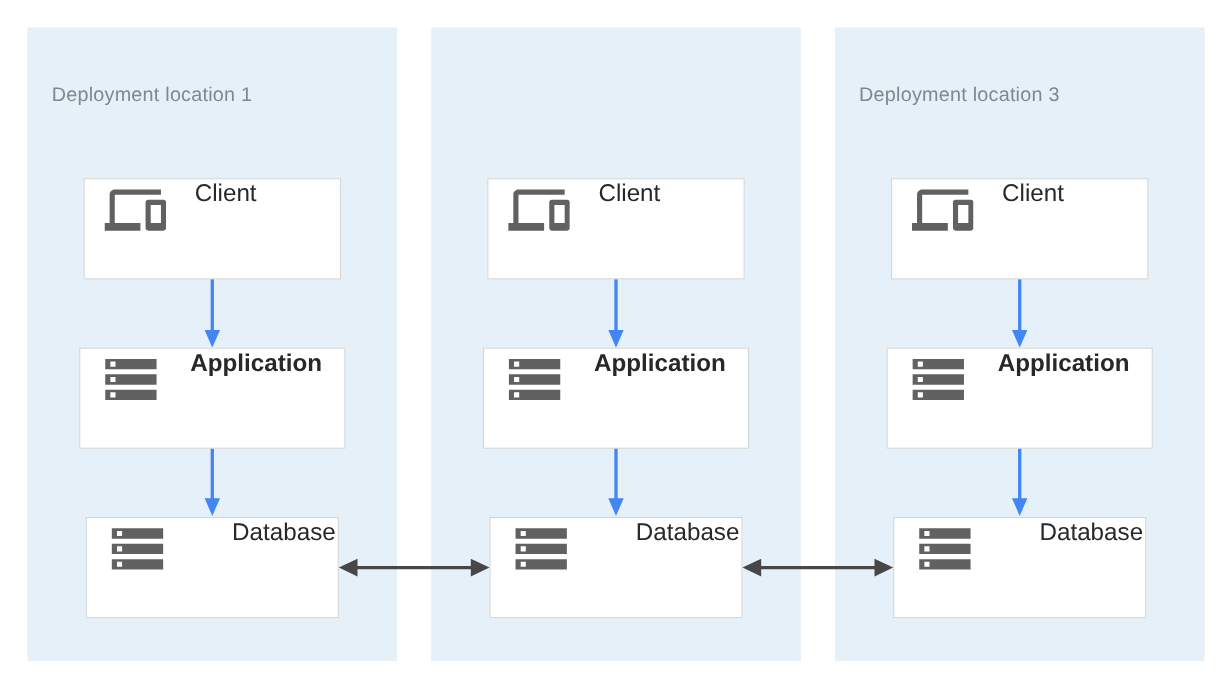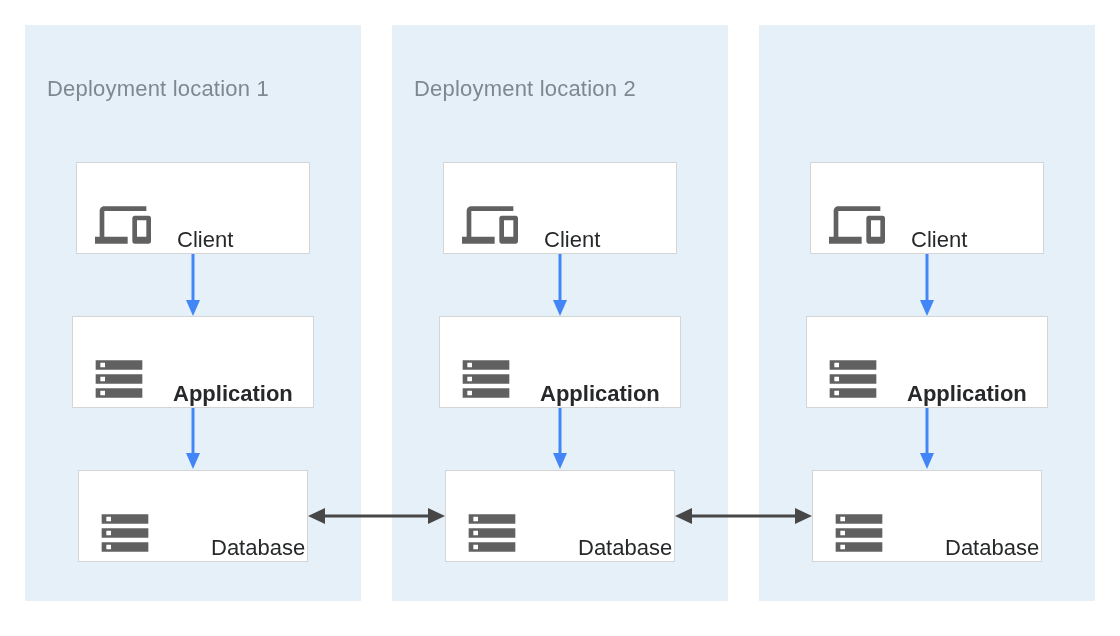--- a/index.html
+++ b/index.html
@@ -23,36 +23,36 @@
     background: #e6f0f9;
   }
   .panel-1 { left: 25px; }
   .panel-2 { left: 392px; }
   .panel-3 { left: 759px; }
   .panel-title {
     position: absolute;
     left: 22px;
     top: 51px;
     margin: 0;
-    font-size: 22px;
+    font-size: 18px;
     font-weight: 400;
     color: #7e8890;
     letter-spacing: 0.2px;
     white-space: nowrap;
   }
   .node {
     position: absolute;
     left: 50%;
     transform: translateX(-50%);
     height: 92px;
     box-sizing: border-box;
     background: #ffffff;
     border: 1px solid #d5d5d5;
     display: flex;
-    align-items: flex-end;
+    align-items: flex-start;
     padding-left: 18px;
   }
   .node-client      { top: 137px; width: 234px; }
   .node-application { top: 291px; width: 242px; font-weight: bold; }
   .node-database    { top: 445px; width: 230px; gap: 32px; }
   .node .icon {
     width: 56px;
     height: 56px;
     flex: 0 0 56px;
     display: flex;
@@ -117,21 +117,20 @@
       <span class="icon">
         <svg viewBox="0 0 24 24" aria-hidden="true">
             <path d="M2 20h20v-4H2v4zm2-3h2v2H4v-2zM2 4v4h20V4H2zm4 3H4V5h2v2zm-4 7h20v-4H2v4zm2-3h2v2H4v-2z"></path>
           </svg>
       </span>
       <span class="node-label">Database</span>
     </div>
   </section>
 
   <section class="panel panel-2">
-    <h2 class="panel-title">Deployment location 2</h2>
 
     <div class="node node-client">
       <span class="icon">
         <svg viewBox="0 0 24 24" aria-hidden="true">
             <path d="M4 6h18V4H4c-1.1 0-2 .9-2 2v11H0v3h14v-3H4V6zm19 2h-6c-.55 0-1 .45-1 1v10c0 .55.45 1 1 1h6c.55 0 1-.45 1-1V9c0-.55-.45-1-1-1zm-1 9h-4v-7h4v7z"></path>
           </svg>
       </span>
       <span class="node-label">Client</span>
     </div>
 
@@ -148,20 +147,21 @@
       <span class="icon">
         <svg viewBox="0 0 24 24" aria-hidden="true">
             <path d="M2 20h20v-4H2v4zm2-3h2v2H4v-2zM2 4v4h20V4H2zm4 3H4V5h2v2zm-4 7h20v-4H2v4zm2-3h2v2H4v-2z"></path>
           </svg>
       </span>
       <span class="node-label">Database</span>
     </div>
   </section>
 
   <section class="panel panel-3">
+    <h2 class="panel-title">Deployment location 3</h2>
 
     <div class="node node-client">
       <span class="icon">
         <svg viewBox="0 0 24 24" aria-hidden="true">
             <path d="M4 6h18V4H4c-1.1 0-2 .9-2 2v11H0v3h14v-3H4V6zm19 2h-6c-.55 0-1 .45-1 1v10c0 .55.45 1 1 1h6c.55 0 1-.45 1-1V9c0-.55-.45-1-1-1zm-1 9h-4v-7h4v7z"></path>
           </svg>
       </span>
       <span class="node-label">Client</span>
     </div>
 

